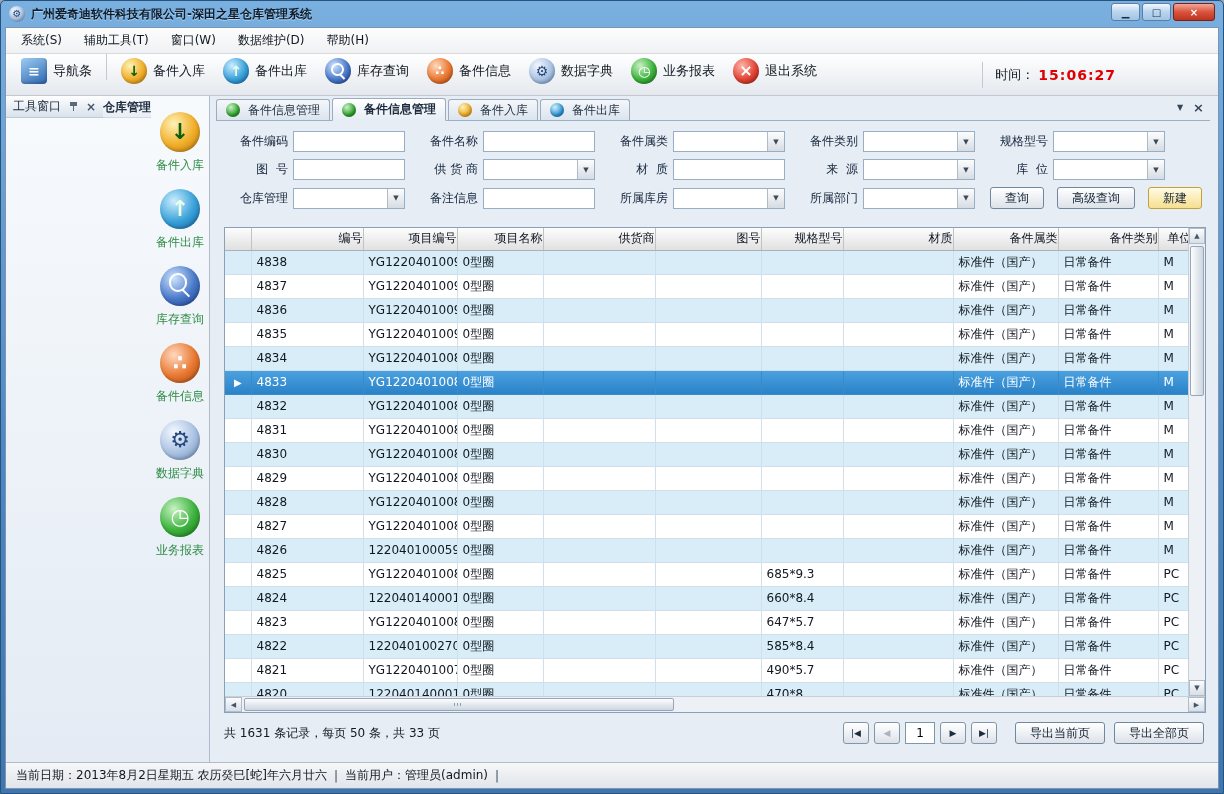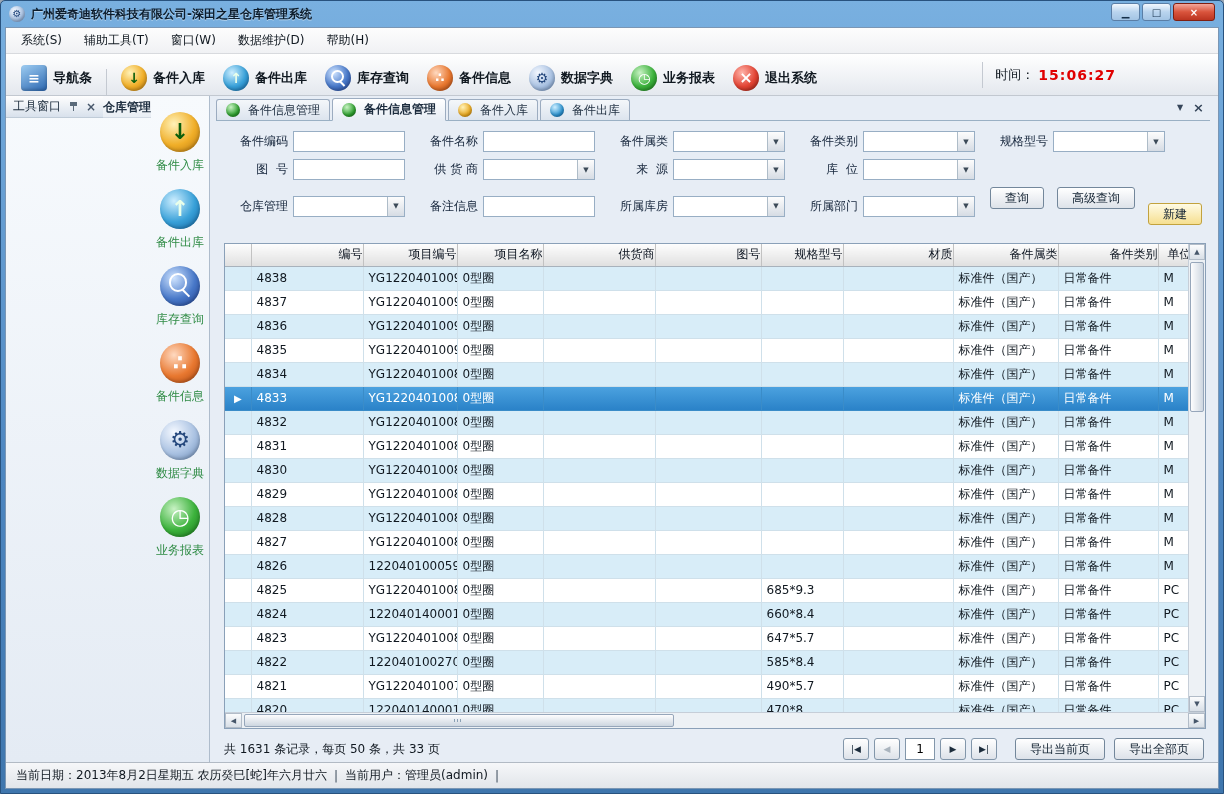--- a/index.html
+++ b/index.html
@@ -11,21 +11,21 @@
 .title-text{font-weight:bold;color:#0c1c2c;text-shadow:0 1px 0 rgba(255,255,255,.45);white-space:nowrap;overflow:hidden;}
 .win-controls{margin-left:auto;display:flex;gap:2px;align-items:flex-start;height:100%;padding-top:2px;}
 .win-btn{width:29px;height:18px;display:flex;align-items:center;justify-content:center;font-size:10px;color:#16304a;background:linear-gradient(#f2f8fe,#b9d4ee 50%,#a3c4e4);border:1px solid #5a7ea6;border-radius:3px;cursor:pointer;}
 .win-btn.close{width:42px;background:linear-gradient(#f4a79b,#d9543c 50%,#bb3420);color:#fff;border-color:#7e1e10;font-weight:bold;}
 
 .win-body{flex:1;display:flex;flex-direction:column;background:#eef2f7;border:1px solid #7a96b4;overflow:hidden;}
 .menubar{height:26px;display:flex;align-items:center;background:linear-gradient(#fdfdfd,#f0f1f4);border-bottom:1px solid #d8dade;padding:0 4px;}
 .menu-item{padding:5px 11px;cursor:pointer;white-space:nowrap;}
 
 .toolbar{height:42px;display:flex;align-items:center;background:linear-gradient(#ffffff,#e4e8ee);border-bottom:1px solid #c2c8d0;padding:0 6px;}
-.toolbar-items{display:flex;align-items:flex-end;height:100%;font-weight:bold;}
+.toolbar-items{display:flex;align-items:flex-start;height:100%;}
 .tool-btn{display:flex;align-items:center;gap:6px;padding:4px 9px;border-radius:3px;cursor:pointer;font-size:13px;white-space:nowrap;}
 .tb-sep{width:1px;height:26px;background:#c4c9d1;margin:0 5px;flex:none;}
 .time-block{margin-left:auto;margin-right:96px;display:flex;align-items:center;gap:4px;border-left:1px solid #c4c9d1;padding-left:12px;height:26px;white-space:nowrap;}
 .time-label{font-size:13px;}
 .time-value{color:#e00000;font-weight:bold;font-size:14px;letter-spacing:1px;}
 
 .icon{position:relative;display:inline-flex;align-items:center;justify-content:center;border-radius:50%;flex:none;box-shadow:inset -1px -2px 3px rgba(0,0,0,.18);}
 .icon::after{color:#fff;font-weight:bold;line-height:1;}
 .tool-icon{width:26px;height:26px;font-size:14px;}
 .side-icon{width:40px;height:40px;font-size:22px;}
@@ -80,21 +80,21 @@
 .search-row{display:flex;align-items:center;margin-bottom:7px;}
 .field{display:flex;align-items:center;width:190px;flex:none;}
 .field-label{width:58px;text-align:right;margin-right:5px;white-space:pre;color:#14243a;}
 .field-input,.select{width:112px;height:21px;border:1px solid #98aec4;background:#fff;}
 .field-input{padding:0 3px;font:inherit;color:#102030;}
 .select{display:flex;align-items:stretch;cursor:pointer;}
 .sel-text{flex:1;}
 .sel-arrow{width:17px;background:linear-gradient(#fdfdfd,#d6dce4);border-left:1px solid #aebcc8;display:flex;align-items:center;justify-content:center;font-size:7px;color:#3c4a58;}
 .search-buttons{margin-left:auto;margin-right:10px;display:flex;gap:13px;}
 .btn{height:22px;padding:0 14px;border:1px solid #73879b;border-radius:3px;background:linear-gradient(#ffffff,#dde2e9);font:inherit;color:#102030;cursor:pointer;white-space:nowrap;}
-.btn-new{background:linear-gradient(#fffbe4,#f6df90);border-color:#c2a23e;margin-top:16px;}
+.btn-new{background:linear-gradient(#fffbe4,#f6df90);border-color:#c2a23e;}
 
 .grid{margin:8px 6px 0 10px;height:486px;flex:none;display:flex;flex-direction:column;border:1px solid #8aa0b8;background:#fff;overflow:hidden;}
 .grid-main{flex:1;display:flex;overflow:hidden;}
 .table-clip{flex:1;overflow:hidden;}
 table{border-collapse:collapse;table-layout:fixed;width:967px;}
 th{height:22px;background:linear-gradient(#fdfdfd,#e0e0e0);border-right:1px solid #c2c2c2;border-bottom:1px solid #a8b2bc;font-weight:normal;text-align:right;overflow:hidden;white-space:nowrap;font-size:12px;color:#0c1420;}
 td{height:23px;line-height:23px;border-right:1px solid #cfe0ea;border-bottom:1px solid #cfe0ea;padding:0 5px;overflow:hidden;white-space:nowrap;font-size:12px;}
 td.selector{padding:0;text-align:center;font-size:10px;color:#0a1828;}
 tr.alt td{background:#d8edf8;}
 tr.selected{background:linear-gradient(#4da3e0,#2a82c8);}
@@ -281,20 +281,24 @@
                 <input class="field-input" style="">
               </div>
               <div class="field">
                 <label class="field-label">供 货 商</label>
                 <div class="select">
                   <span class="sel-text"></span>
                   <span class="sel-arrow">▼</span>
                 </div>
               </div>
               <div class="field">
+                <label class="field-label">材  质</label>
+                <input class="field-input" style="">
+              </div>
+              <div class="field">
                 <label class="field-label">来  源</label>
                 <div class="select">
                   <span class="sel-text"></span>
                   <span class="sel-arrow">▼</span>
                 </div>
               </div>
               <div class="field">
                 <label class="field-label">库  位</label>
                 <div class="select">
                   <span class="sel-text"></span>

